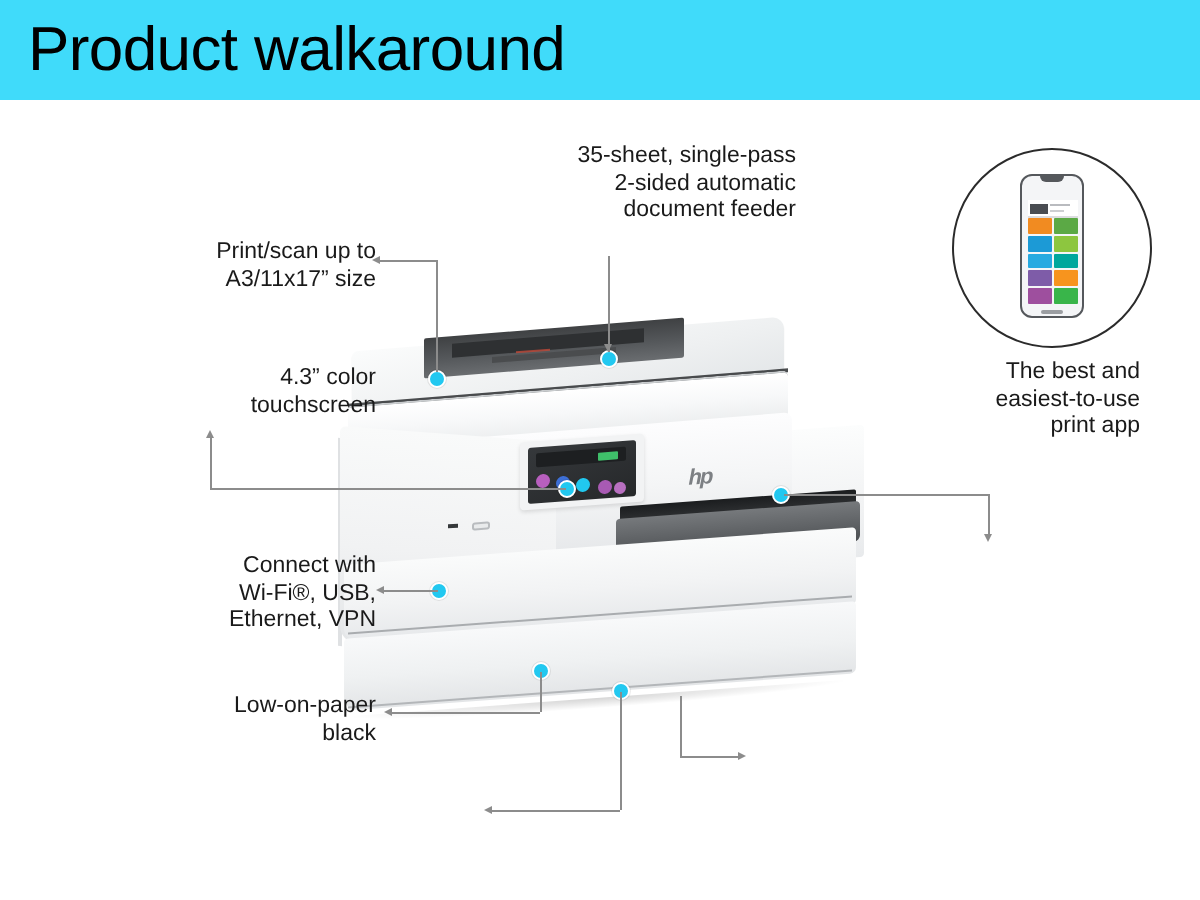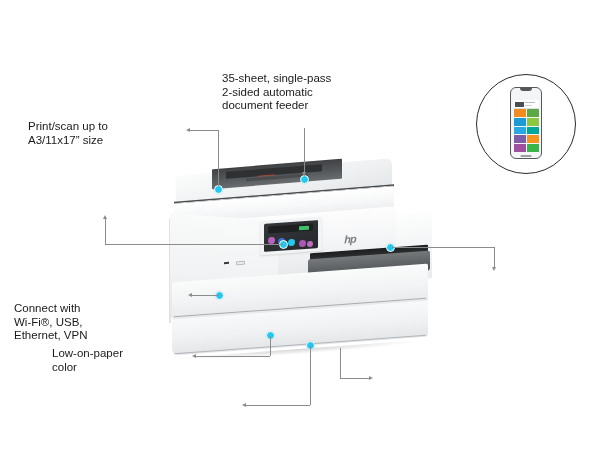--- a/index.html
+++ b/index.html
@@ -27,26 +27,26 @@
   }
 
   
   .callout{
     position:absolute;
     font-size:11.5px;
     line-height:13.6px;
     color:#1a1a1a;
     white-space:pre-line;
   }
-  .callout.ctr{text-align:left;}
+  .callout.ctr{text-align:right;}
 
   .c-adf   {left:222px; top:72px;  width:176px;}
   .c-a3    {left:28px;  top:120px; width:160px;}
   .c-touch {left:24px;  top:183px; width:164px;}
-  .c-conn  {left:14px;  top:277px; width:174px;margin-top:25px;}
+  .c-conn  {left:14px;  top:277px; width:174px;}
   .c-lowp  {left:52px;  top:347px; width:136px;}
   .c-trays {left:96px;  top:396px; width:144px;}
   .c-ppm   {left:374px; top:368px; width:164px;}
   .c-p3    {left:432px; top:274px; width:130px;}
   .c-app   {left:446px; top:180px; width:124px;}
 
   
   .lead{position:absolute;background:#8c8c8c;}
   .lead.h{height:1px;}
   .lead.v{width:1px;}
@@ -297,20 +297,23 @@
   .sensor-mark{
     left:64px;top:107px;width:5px;height:2px;background:#35383a;
     transform:skewY(-4.2deg);
   }
 </style>
 </head>
 <body>
 
 <div id="stage">
 
+  <div class="banner" style="background: rgb(64, 219, 250);">
+    <div class="banner-title">Product walkaround</div>
+  </div>
 
   <div class="printer">
 
     <div class="pr tower"></div>
     <div class="pr lid-top"></div>
     <div class="pr adf-tray"></div>
     <div class="pr adf-inner"></div>
     <div class="pr adf-slot"></div>
     <div class="pr adf-red"></div>
 
@@ -385,25 +388,30 @@
 
   <div class="lead h" style="left: 392px; top: 247px; width: 102px; background: rgb(140, 140, 140);"></div>
   <div class="lead v" style="left: 494px; top: 247px; height: 22px; background: rgb(140, 140, 140);"></div>
   <div class="arrow down" style="left:491.5px;top:267px;"></div>
 
   <div class="callout ctr c-adf">35-sheet, single-pass
 2-sided automatic
 document feeder</div>
   <div class="callout ctr c-a3">Print/scan up to
 A3/11x17” size</div>
+  <div class="callout ctr c-touch">4.3” color
+touchscreen</div>
   <div class="callout ctr c-conn">Connect with
 Wi-Fi®, USB,
 Ethernet, VPN</div>
   <div class="callout ctr c-lowp">Low-on-paper
-color</div>
+black</div>
+  <div class="callout ctr c-app">The best and
+easiest-to-use
+print app</div>
 
   <div class="phone-circle">
     <div class="phone">
       <div class="phone-notch"></div>
       <div class="phone-topbar"></div>
       <div class="phone-hdr">
         <div class="lg"></div>
         <div class="ln"></div>
         <div class="ln2"></div>
       </div>

